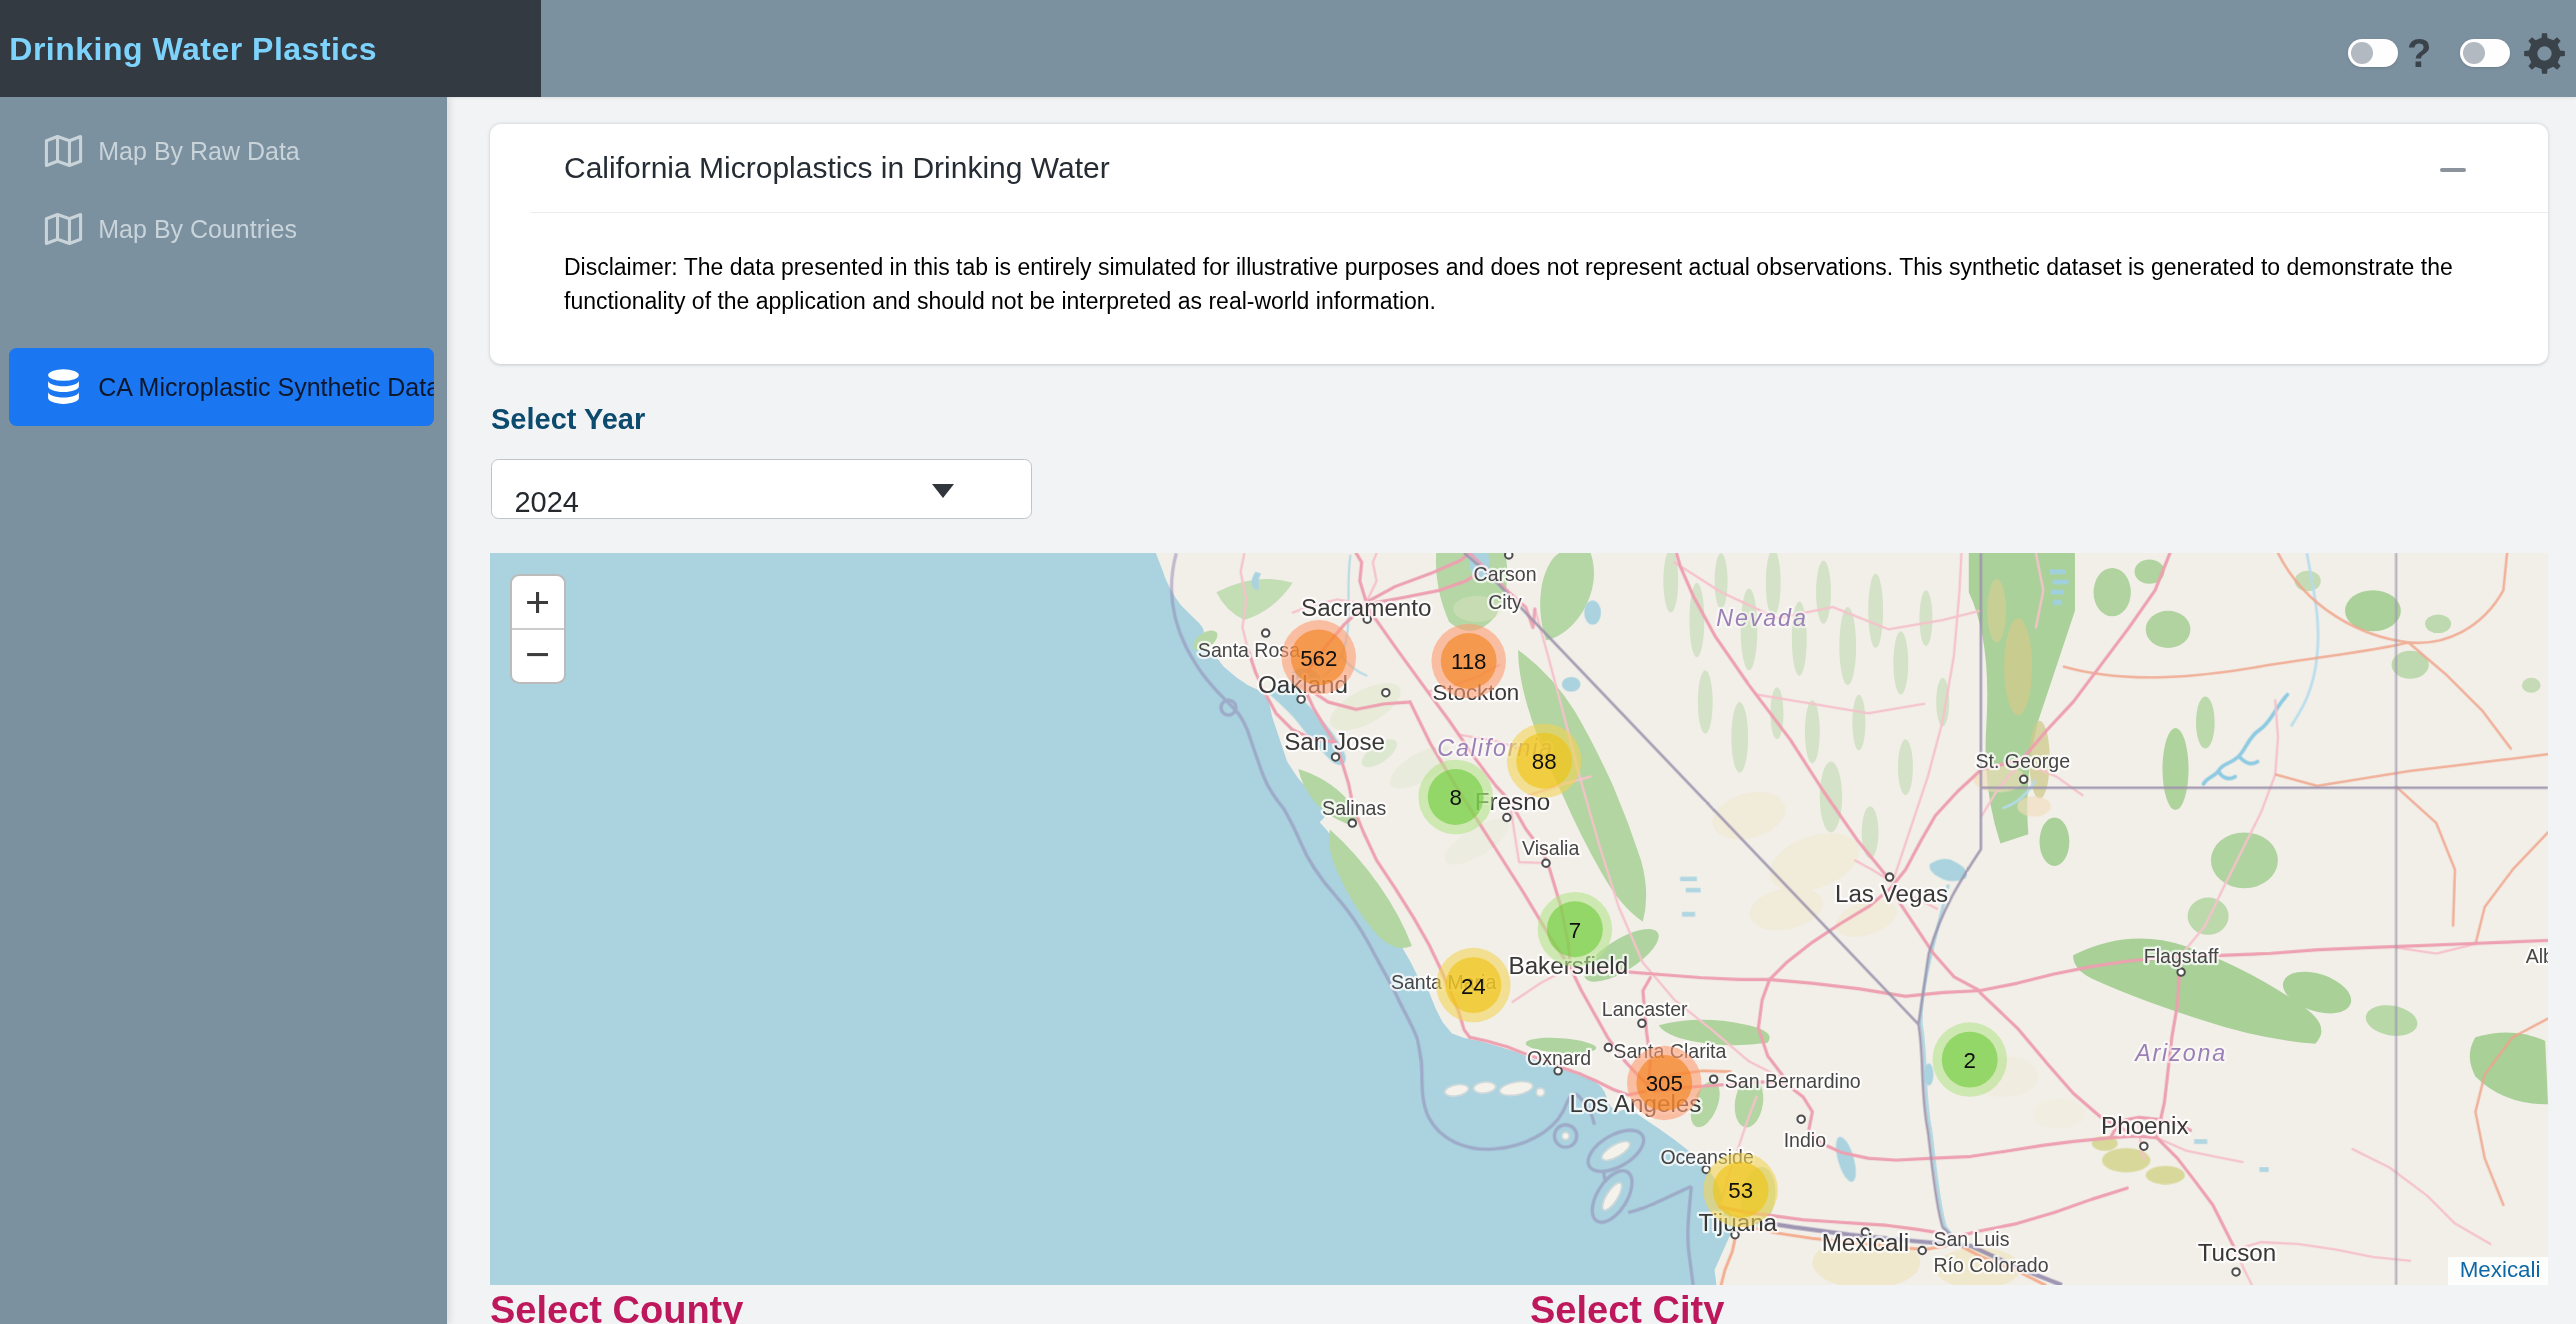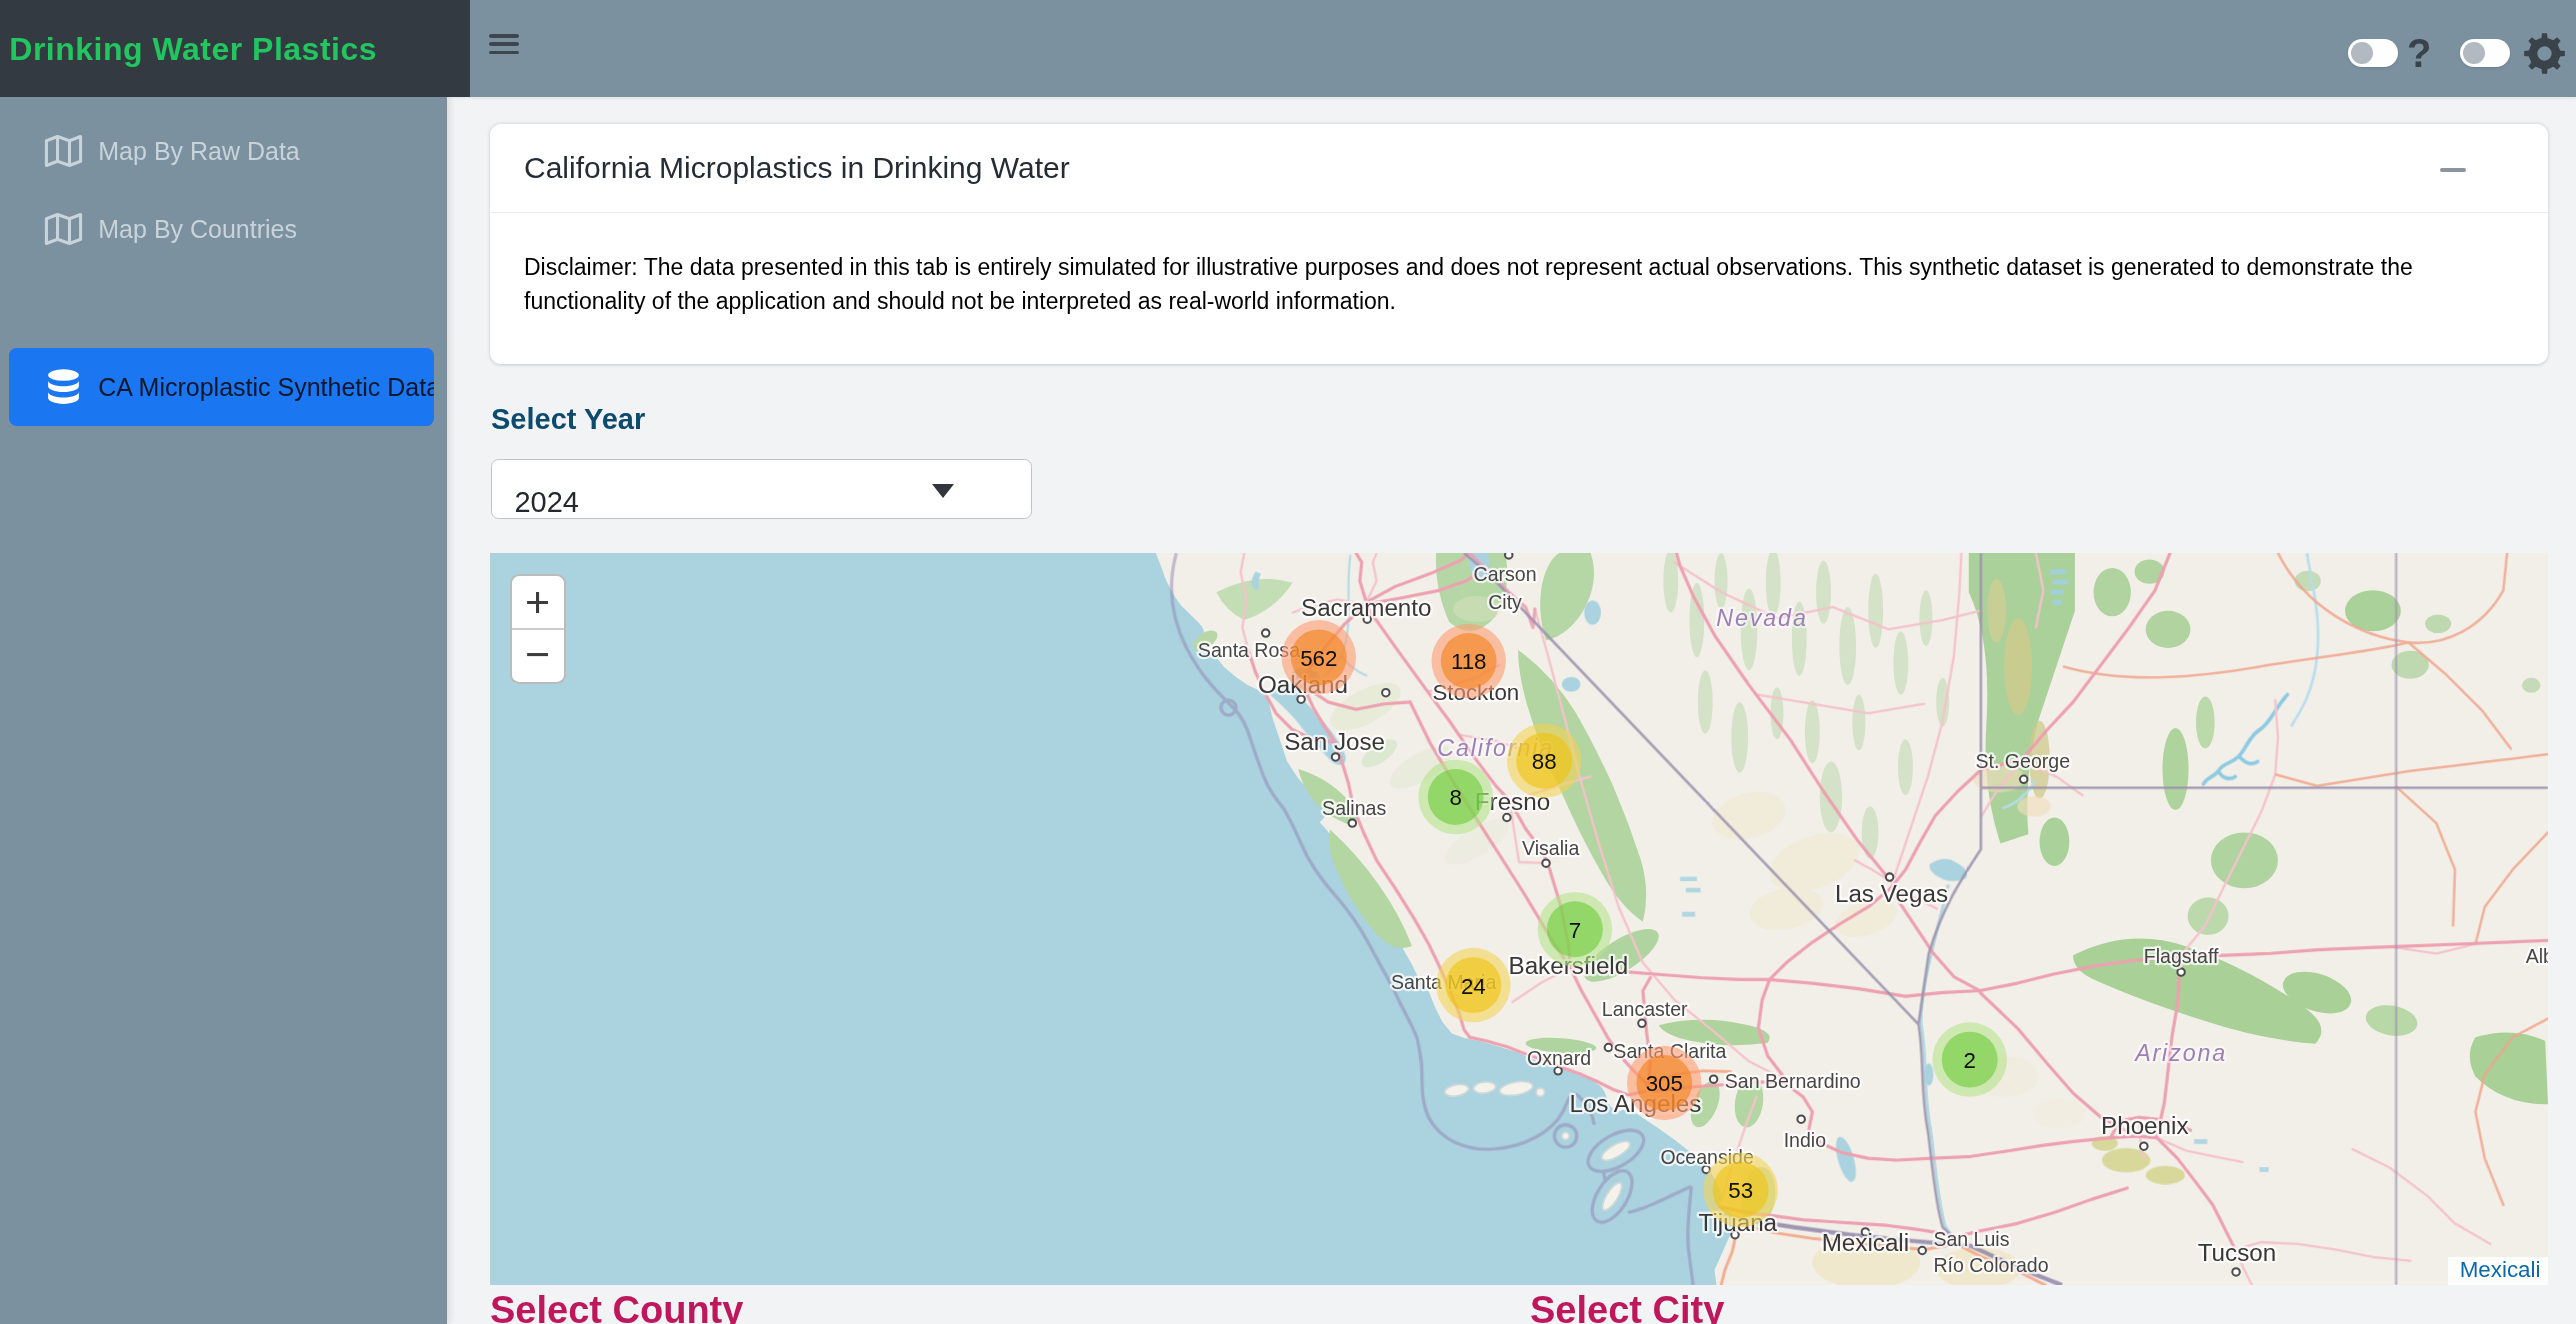--- a/index.html
+++ b/index.html
@@ -1,32 +1,32 @@
 <!DOCTYPE html>
 <html style="font-size:15px"><head>
 <meta charset="utf-8">
 <style>
   * { margin:0; padding:0; box-sizing:border-box; }
   html,body { width:2576px; height:1324px; overflow:hidden; }
   body { font-family:"Liberation Sans", sans-serif; background:#f2f3f4; position:relative; }
-  .brand { position:absolute; left:0; top:0; width:470px; height:97px; background:#333a42; color:#22c55e; z-index:5; }
+  .brand { position:absolute; left:0; top:0; width:541px; height:97px; background:#333a42; color:#7dd3fc; z-index:5; }
   .brand span { position:absolute; left:9.3px; top:50%; transform:translateY(-50%); font-size:32px; font-weight:700; letter-spacing:0.5px; }
   .navbar { position:absolute; left:447px; top:0; right:0; height:97px; background:#7c91a0; box-shadow:0 1.9px 2.8px rgba(0,0,0,0.08); z-index:4; }
   .sidebar { position:absolute; left:0; top:97px; width:447px; bottom:0; background:#7c91a0; box-shadow:2.8px 0 7.5px rgba(0,0,0,0.12); z-index:3; }
   .menu-item { position:absolute; left:9.3px; width:425px; height:76px; color:#c9d3da; font-size:25px; }
   .menu-item .txt { position:absolute; left:89px; top:50%; transform:translateY(-50%); white-space:nowrap; }
   .menu-item .ico { position:absolute; left:34px; top:50%; transform:translateY(-50%); width:41px; height:41px; }
   .menu-item.active { background:#1b76f2; border-radius:7.5px; color:#0f172a; overflow:hidden; }
   .hamburger { position:absolute; left:489px; top:34px; width:30px; height:22.4px; }
   .hamburger div { height:3.7px; background:#3d454e; border-radius:1.9px; margin-bottom:4.7px; }
   .toggle { position:absolute; width:50px; height:28px; border-radius:14px; background:#fefefe; top:39px; box-shadow:0 0.9px 2.8px rgba(0,0,0,0.15); }
   .toggle .knob { position:absolute; left:2.8px; top:2.8px; width:22.4px; height:22.4px; border-radius:50%; background:#b2b9c0; }
   .qmark { position:absolute; top:53px; transform:translateY(-50%); font-size:40px; font-weight:700; color:#3a424a; }
   .content { position:absolute; left:447px; top:97px; right:0; bottom:0; background:#f2f3f4; }
-  .card { position:absolute; left:43px; top:27px; width:2058px; height:240px; background:#fff; border-radius:11.2px; box-shadow:0 0.9px 3.7px rgba(0,0,0,0.18); }
+  .card { position:absolute; left:43px; top:27px; width:2058px; height:240px; background:#fff; border-radius:11.2px; box-shadow:0 0.9px 3.7px rgba(0,0,0,0.18);padding-left:40px; }
   .card-header { position:relative; height:89px; border-bottom:1.9px solid #e9edef; }
   .card-title { position:absolute; left:34px; top:50%; transform:translateY(-50%); font-size:30px; color:#252c33; font-weight:400; }
   .card-minus { position:absolute; right:82px; top:50%; width:26px; height:3.7px; background:#8b949c; border-radius:1.9px; }
   .card-body { padding:37px 34px 0 34px; font-size:23px; color:#000000; line-height:34px; }
   .sel-label { position:absolute; left:44px; font-size:29px; font-weight:700; color:#0c4a6e; }
   .select-box { position:absolute; left:44px; top:362px; width:541px; height:60px; background:#fff; border:1.9px solid #bfc4c8; border-radius:7.5px; }
   .select-box .val { position:absolute; left:22.4px; top:50%; transform:translateY(-50%); font-size:29px; color:#25292d;margin-top:13px; }
   .select-box .caret { position:absolute; left:440px; top:24px; width:0; height:0; border-left:11.2px solid transparent; border-right:11.2px solid transparent; border-top:14px solid #30363c; }
   .map { position:absolute; left:43px; top:456px; width:2058px; height:732px; background:#aad3df; overflow:hidden; }
   .zoomctl { position:absolute; left:19.6px; top:21.4px; width:56px; height:110px; background:#fff; border:2.8px solid rgba(60,60,60,0.35); border-radius:9.3px; z-index:20; }

